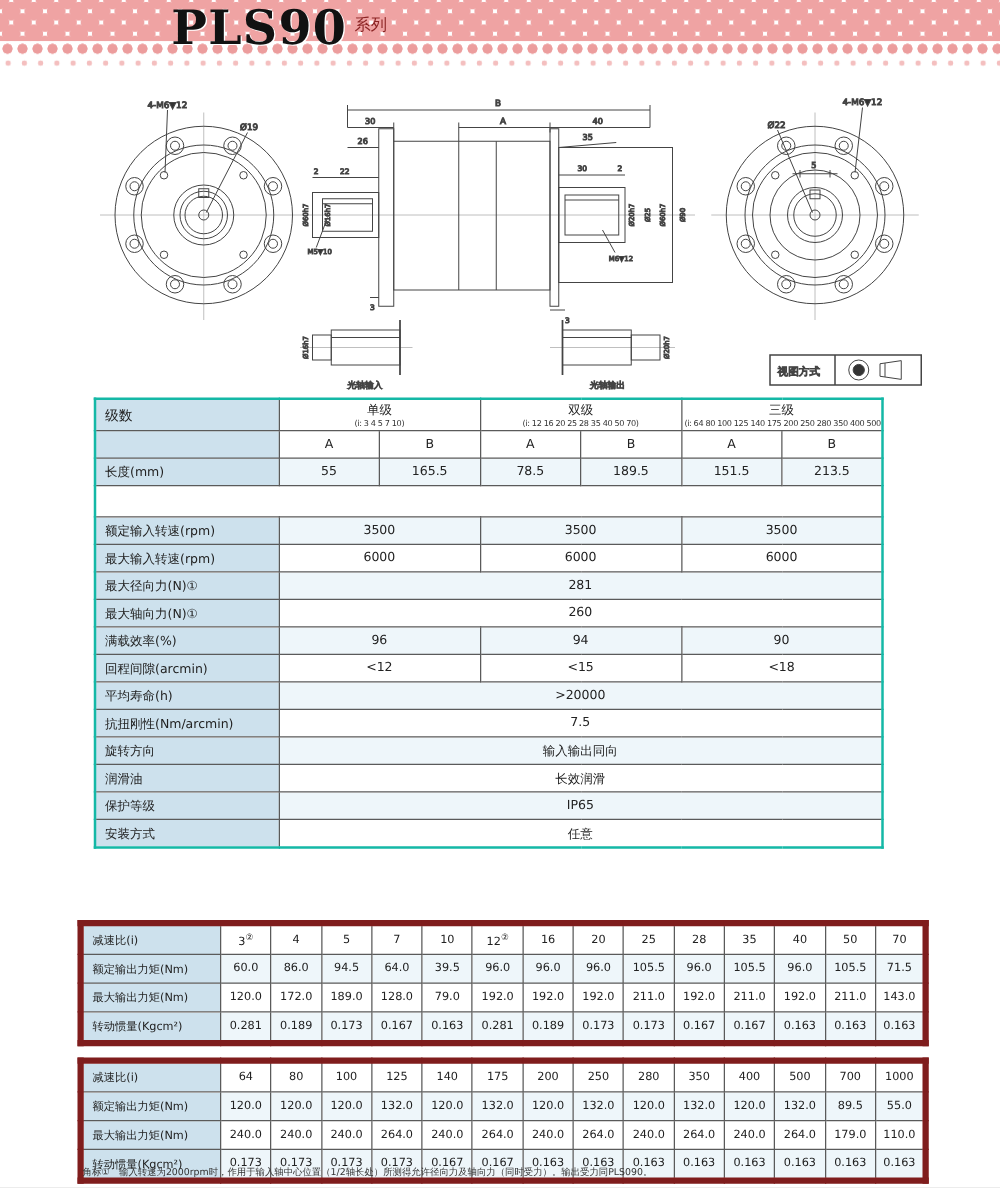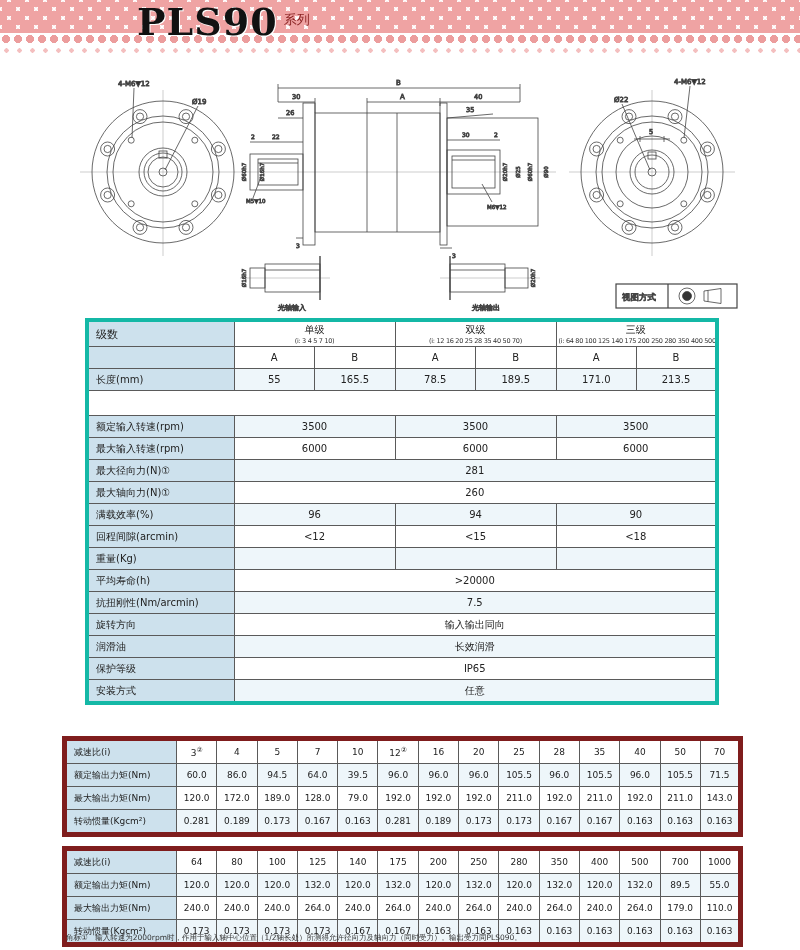--- a/index.html
+++ b/index.html
@@ -20,21 +20,21 @@
   .titlewrap{position:absolute;left:93px;top:2px;display:flex;align-items:center;margin-left:44px;}
   .title{font-family:"DejaVu Serif","Liberation Serif",serif;font-weight:bold;
          font-size:38px;line-height:40px;color:#111;letter-spacing:1px;
          text-shadow:1px 1px 0 #fff;}
   .series{font-size:13px;font-weight:normal;color:#8b2424;margin:0 0 5px 6px;}
   
   svg.draw{position:absolute;left:0;top:62px;}
   svg.draw text{font-family:"DejaVu Sans",sans-serif;fill:#333;}
   
   table{border-collapse:collapse;table-layout:fixed;}
-  table.spec{position:absolute;left:85px;top:318px;width:630px;font-size:10px;border:4px solid #14b8a6;}
+  table.spec{position:absolute;left:75px;top:318px;width:630px;font-size:10px;border:2px solid #14b8a6;}
   table.ratio{position:absolute;left:62px;width:676px;font-size:9px;border:5px solid #7f1d1d;}
   #ratio-0{top:736px;} #ratio-1{top:846px;}
   td,th{border:1px solid #5a5a5a;text-align:center;padding:1px 2px;font-weight:normal;
         overflow:hidden;white-space:nowrap;}
   .spec td,.spec th{height:19px;}
   .ratio td,.ratio th{height:20px;}
   td.lbl,th.lbl{background:#cde1ed;text-align:left;padding-left:7px;}
   .spec tbody tr:nth-child(odd) td.val{background:#eef6fa;}
   .ratio tbody tr:nth-child(even) td.val{background:#eef6fa;}
   td.gap{height:22px;border-left:0;border-right:0;border-top:1px solid #5a5a5a;border-bottom:1px solid #5a5a5a;background:#fff;}
@@ -272,21 +272,21 @@
         <th>B</th>
       </tr>
     </thead>
     <tbody id="spec-body">
         <tr>
           <td class="lbl">长度(mm)</td>
           <td class="val">55</td>
           <td class="val">165.5</td>
           <td class="val">78.5</td>
           <td class="val">189.5</td>
-          <td class="val">171.0</td>
+          <td class="val">151.5</td>
           <td class="val">213.5</td>
         </tr>
         <tr>
           <td colspan="7" class="gap"></td>
         </tr>
         <tr>
           <td class="lbl">额定输入转速(rpm)</td>
           <td class="val" colspan="2">3500</td>
           <td class="val" colspan="2">3500</td>
           <td class="val" colspan="2">3500</td>
@@ -309,26 +309,20 @@
           <td class="lbl">满载效率(%)</td>
           <td class="val" colspan="2">96</td>
           <td class="val" colspan="2">94</td>
           <td class="val" colspan="2">90</td>
         </tr>
         <tr>
           <td class="lbl">回程间隙(arcmin)</td>
           <td class="val" colspan="2">&lt;12</td>
           <td class="val" colspan="2">&lt;15</td>
           <td class="val" colspan="2">&lt;18</td>
-        </tr>
-        <tr>
-          <td class="lbl">重量(Kg)</td>
-          <td class="val" colspan="2"></td>
-          <td class="val" colspan="2"></td>
-          <td class="val" colspan="2"></td>
         </tr>
         <tr>
           <td class="lbl">平均寿命(h)</td>
           <td class="val" colspan="6">&gt;20000</td>
         </tr>
         <tr>
           <td class="lbl">抗扭刚性(Nm/arcmin)</td>
           <td class="val" colspan="6">7.5</td>
         </tr>
         <tr>

